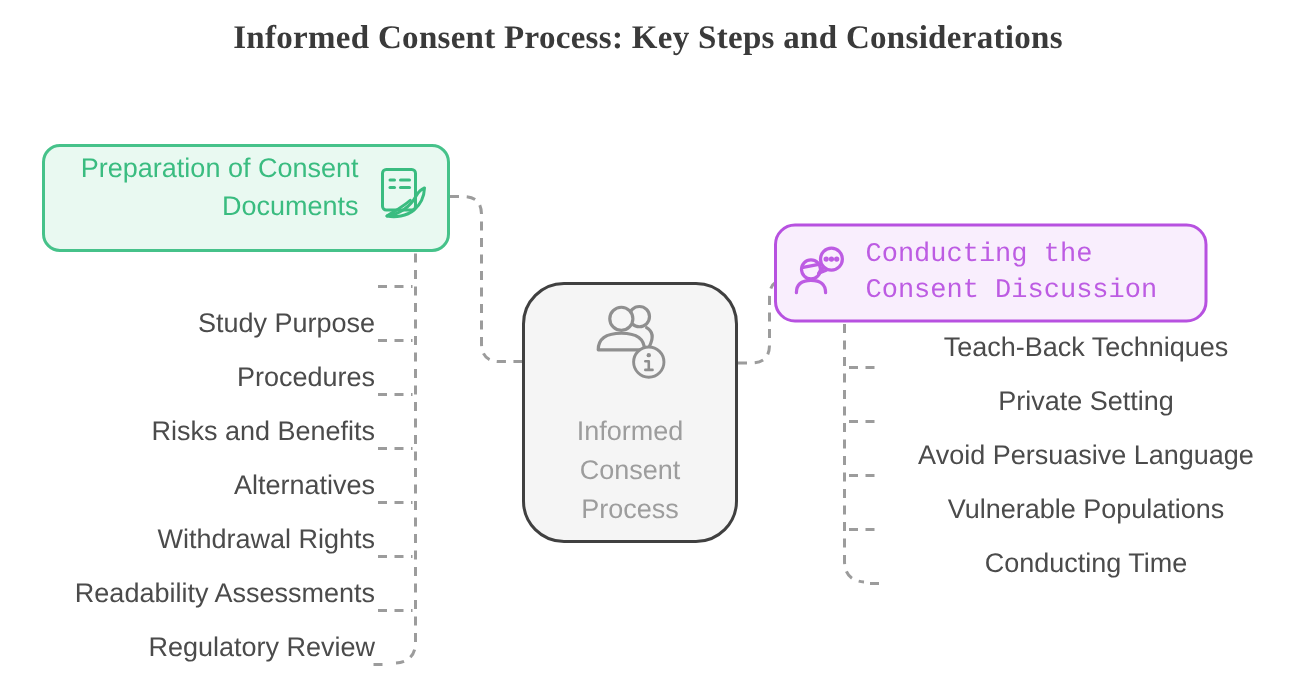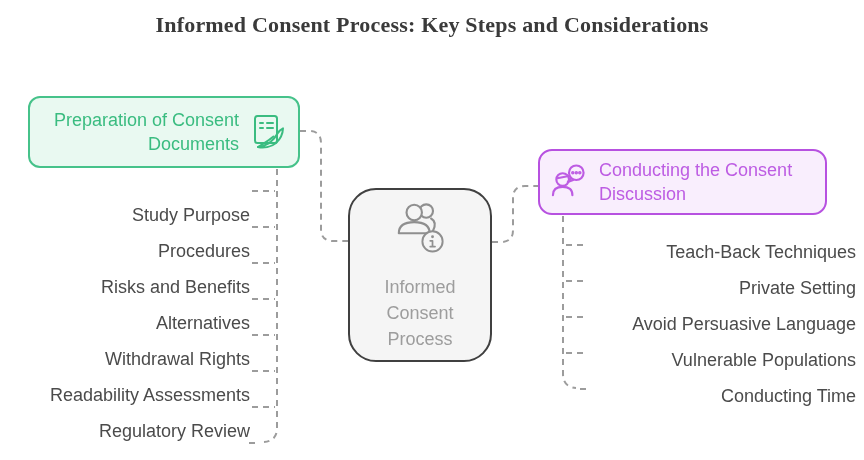--- a/index.html
+++ b/index.html
@@ -15,40 +15,40 @@
   .diagram-title{
     position:absolute;left:0;top:12px;width:100%;text-align:center;
     font-size:22px;font-weight:bold;color:var(--title-text);letter-spacing:.2px;font-family:Liberation Serif, serif;
   }
   svg.connectors{position:absolute;left:0;top:0;width:864px;height:460px;pointer-events:none;}
   svg.connectors path{fill:none;stroke:var(--connector);stroke-width:2;stroke-dasharray:6 5;}
   .node{position:absolute;box-sizing:border-box;display:flex;align-items:center;}
   .green-box{
     left:28px;top:96px;width:272px;height:72px;
     background:var(--green-bg);border:2px solid var(--green-border);border-radius:12px;
-    color:var(--green-accent);justify-content:flex-end;gap:9px;padding:0 10px 0 8px;
+    color:var(--green-accent);justify-content:flex-end;gap:9px;padding:0 10px 17px 8px;align-items:flex-end;
   }
   .green-box .node-label{max-width:204px;text-align:right;font-size:18px;line-height:1.35;}
   .purple-box{
-    left:538px;top:149px;width:289px;height:66px;
+    left:516px;top:149px;width:289px;height:66px;
     background:var(--purple-bg);border:2px solid var(--purple-border);border-radius:14px;
-    color:var(--purple-accent);justify-content:space-between;gap:12px;padding:0 8px 0 10px;
+    color:var(--purple-accent);justify-content:space-between;gap:12px;padding:0 8px 0 10px;font-family:Liberation Mono, monospace;
   }
   .purple-box .node-label{max-width:218px;text-align:left;font-size:18px;line-height:1.35;}
   .center-node{
     left:348px;top:188px;width:144px;height:174px;
     background:var(--center-bg);border:2px solid var(--center-border);border-radius:28px;
     color:var(--center-text);flex-direction:column;justify-content:center;gap:20px;
   }
   .center-node .node-label{width:96px;text-align:center;font-size:18px;line-height:1.45;}
   .icon{display:flex;align-items:center;justify-content:center;flex:0 0 auto;}
   .branch-list{position:absolute;}
   .branch-list .list-item{height:36px;line-height:36px;font-size:18px;color:var(--item-text);white-space:nowrap;}
   .left-list{left:0;top:173px;width:250px;text-align:right;margin-top:24px;}
-  .right-list{left:592px;top:234px;width:264px;text-align:right;}
+  .right-list{left:592px;top:213px;width:264px;text-align:center;}
 </style>
 </head>
 <body>
 
 <div class="canvas">
 
   <div class="diagram-title">Informed Consent Process: Key Steps and Considerations</div>
 
   <svg class="connectors" viewBox="0 0 864 460" aria-hidden="true">
 

